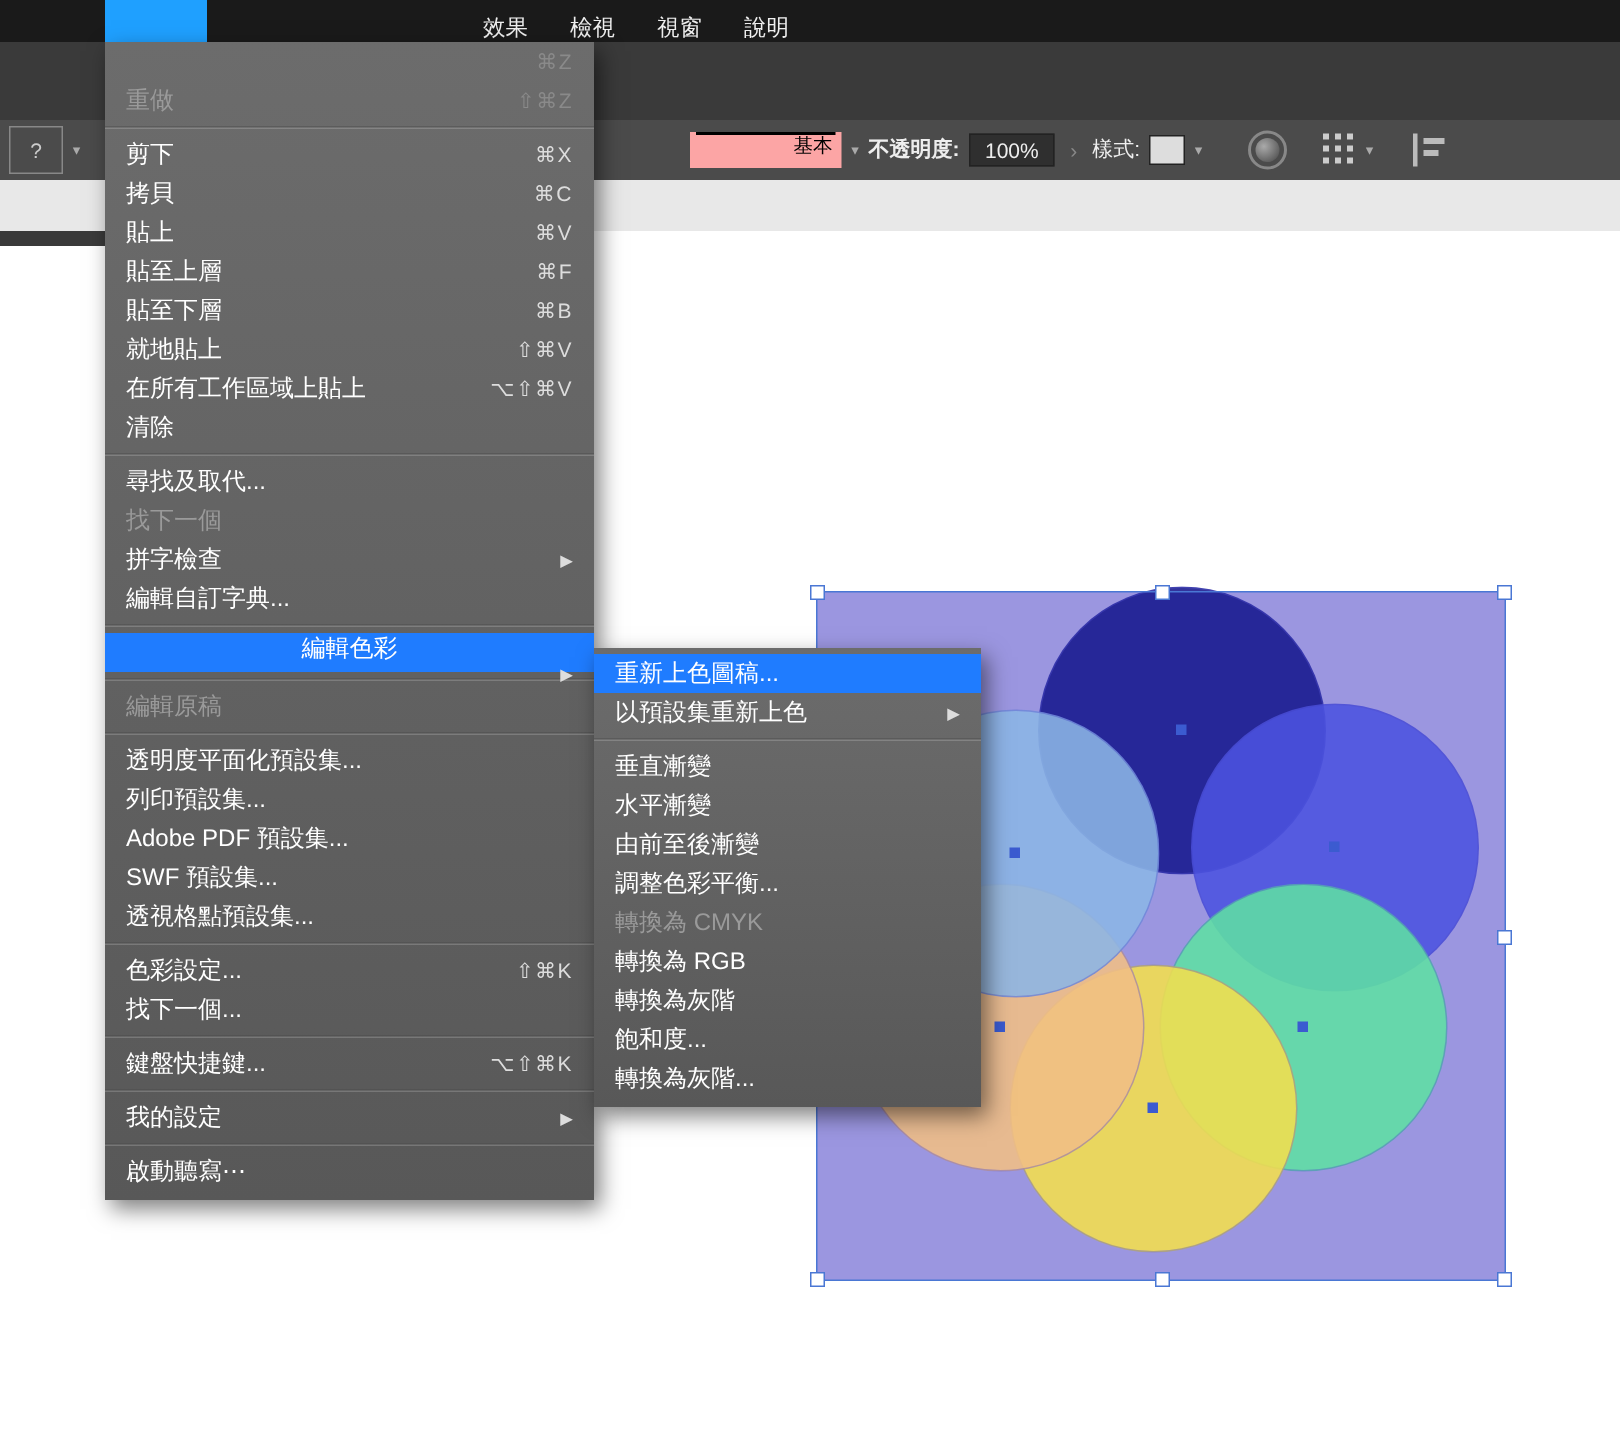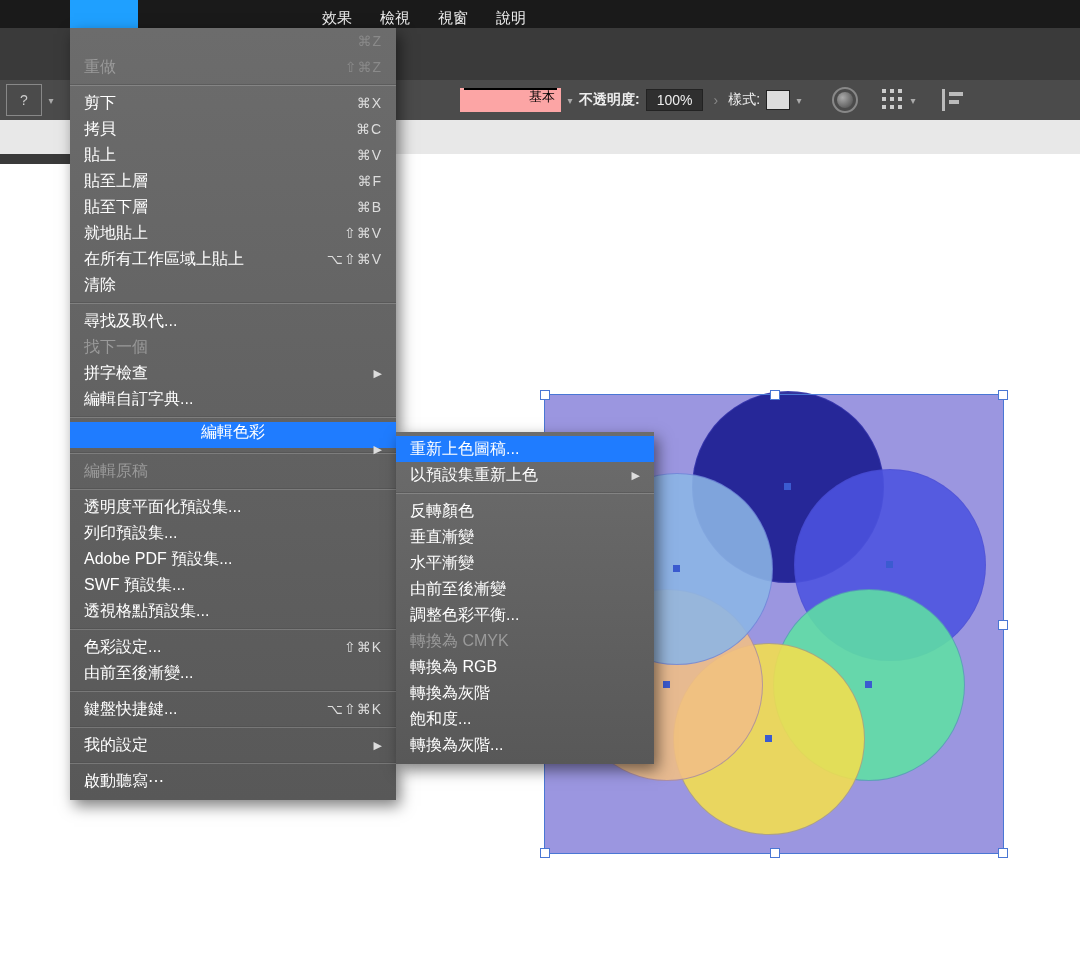--- a/index.html
+++ b/index.html
@@ -219,21 +219,21 @@
       </div>
     <div class="row">
         <span>透視格點預設集...</span>
       </div>
     <div class="divider"></div>
     <div class="row">
         <span>色彩設定...</span>
         <span class="sc">⇧⌘K</span>
       </div>
     <div class="row">
-        <span>由前至後漸變...</span>
+        <span>找下一個...</span>
       </div>
     <div class="divider"></div>
     <div class="row">
         <span>鍵盤快捷鍵...</span>
         <span class="sc">⌥⇧⌘K</span>
       </div>
     <div class="divider"></div>
     <div class="row">
         <span>我的設定</span>
         <span class="tri">▶</span>
@@ -247,23 +247,20 @@
   <div class="submenu">
     <div class="row hl">
         <span>重新上色圖稿...</span>
       </div>
     <div class="row">
         <span>以預設集重新上色</span>
         <span class="tri">▶</span>
       </div>
     <div class="divider"></div>
     <div class="row">
-        <span>反轉顏色</span>
-      </div>
-    <div class="row">
         <span>垂直漸變</span>
       </div>
     <div class="row">
         <span>水平漸變</span>
       </div>
     <div class="row">
         <span>由前至後漸變</span>
       </div>
     <div class="row">
         <span>調整色彩平衡...</span>

